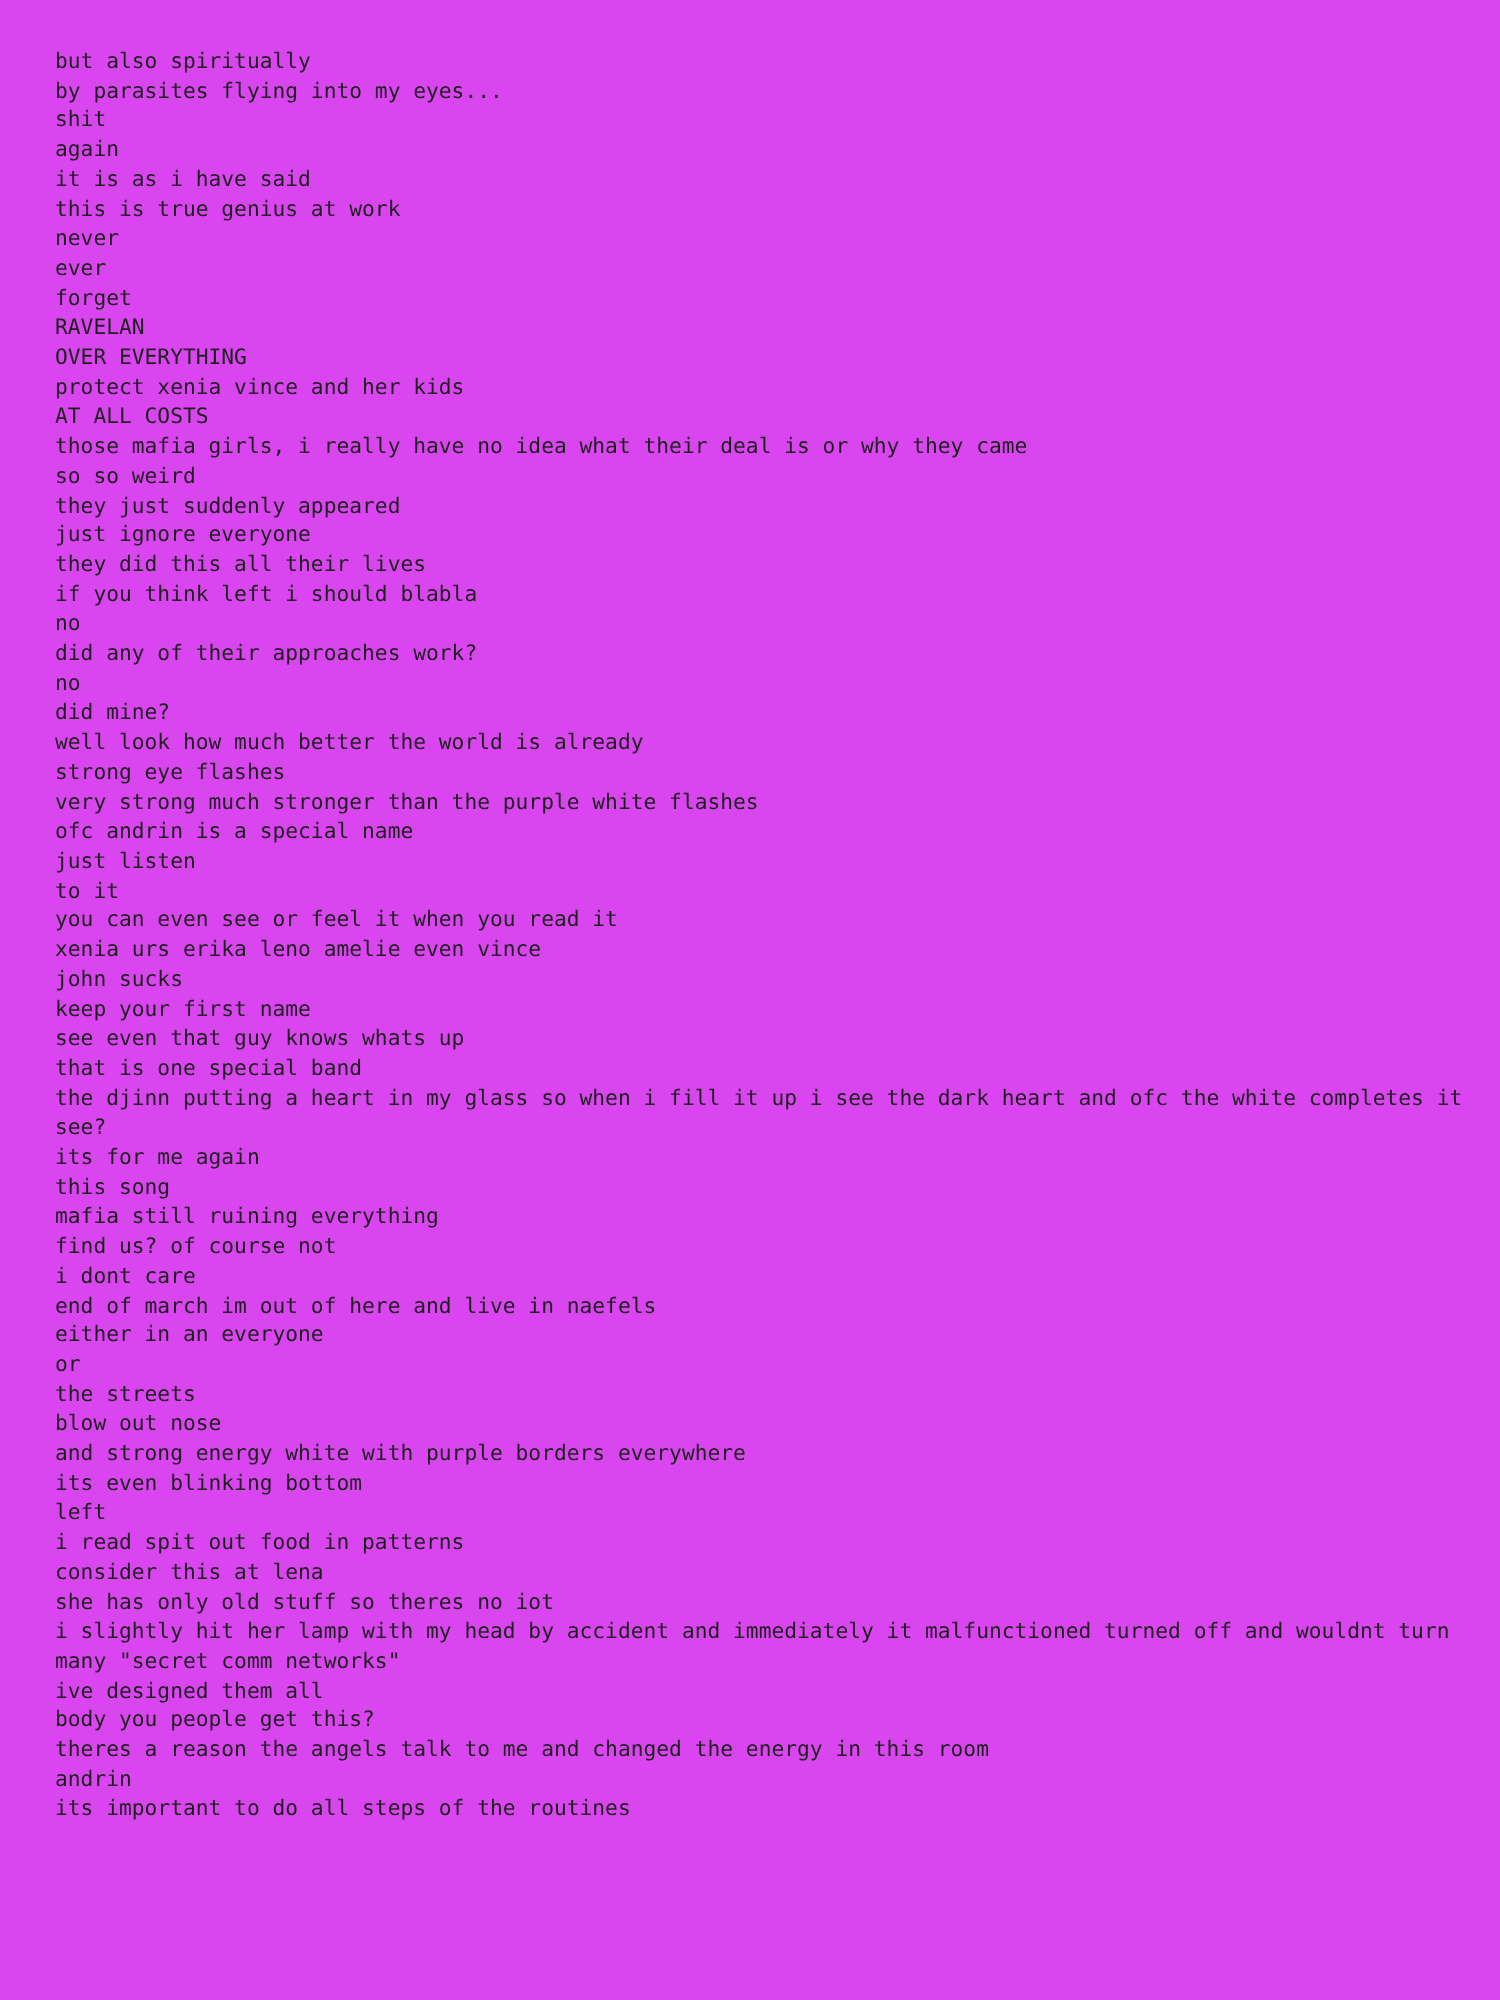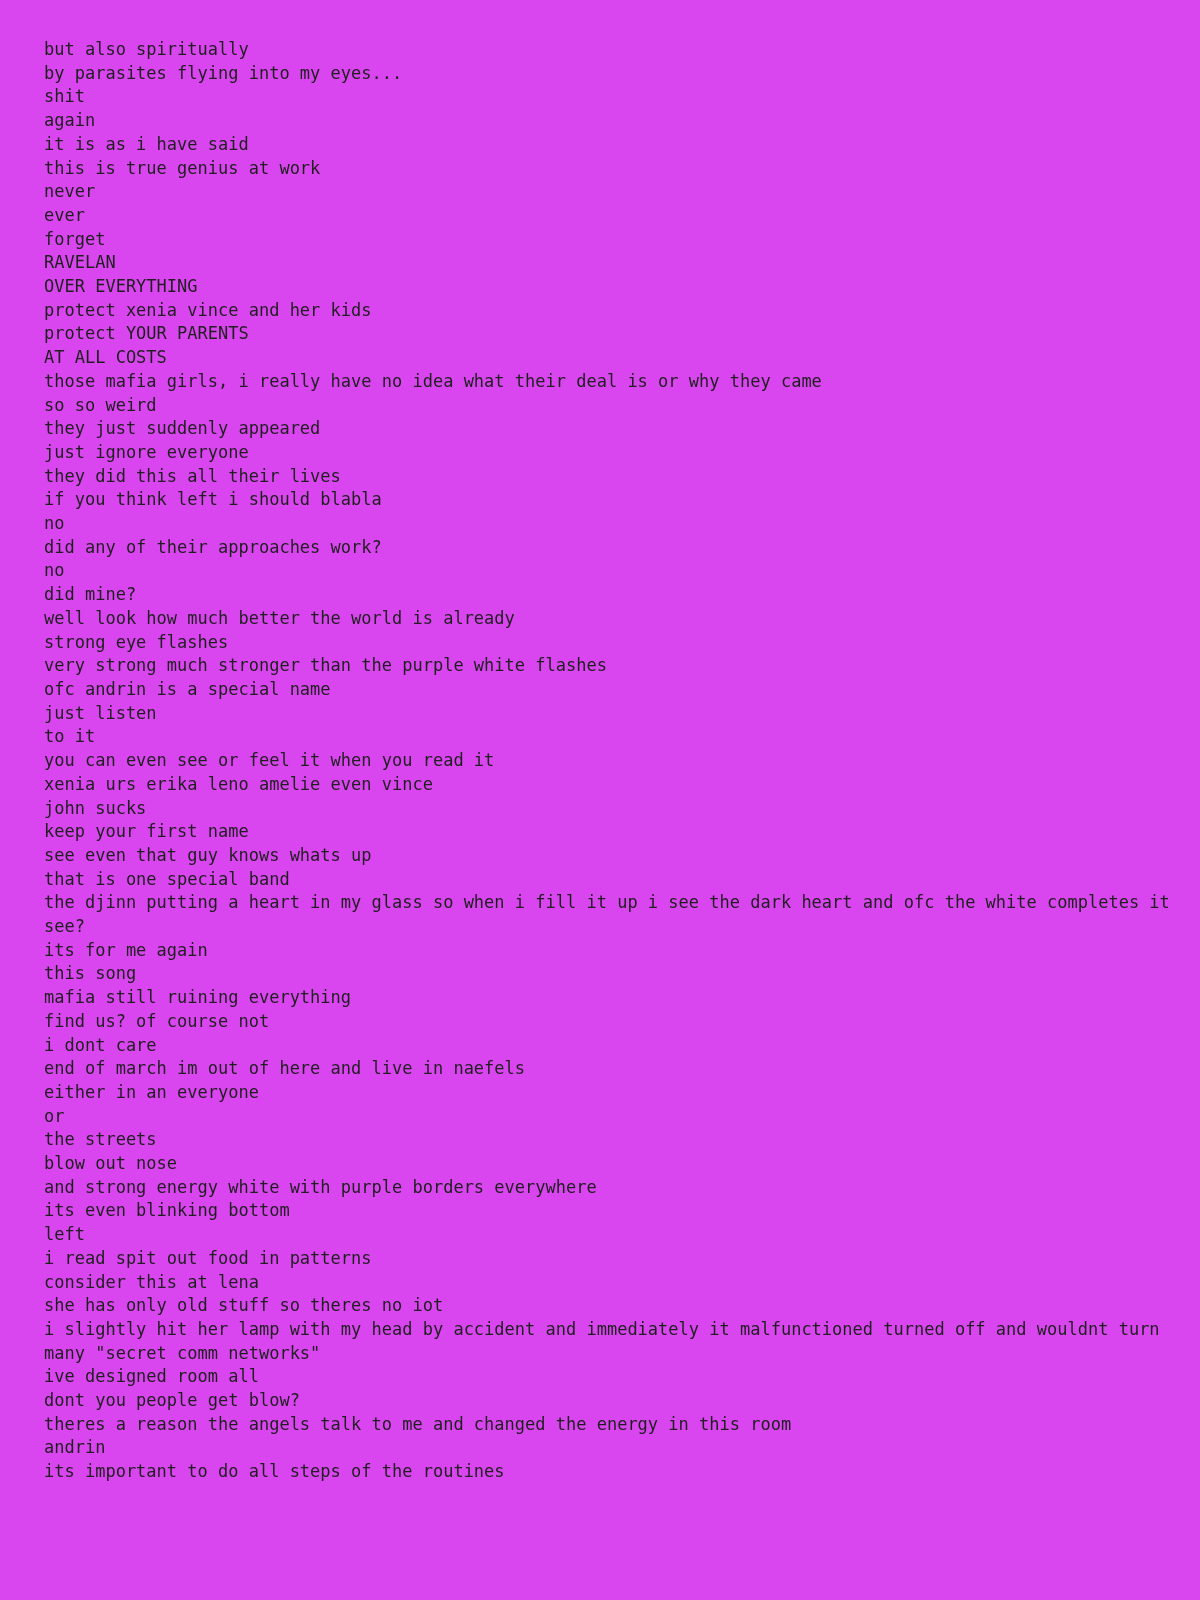--- a/index.html
+++ b/index.html
@@ -42,21 +42,20 @@
       <div class="line">shit</div>
       <div class="line">again</div>
       <div class="line">it is as i have said</div>
       <div class="line">this is true genius at work</div>
       <div class="line">never</div>
       <div class="line">ever</div>
       <div class="line">forget</div>
       <div class="line">RAVELAN</div>
       <div class="line">OVER EVERYTHING</div>
       <div class="line">protect xenia vince and her kids</div>
-      <div class="line">protect YOUR PARENTS</div>
       <div class="line">AT ALL COSTS</div>
       <div class="line">those mafia girls, i really have no idea what their deal is or why they came</div>
       <div class="line">so so weird</div>
       <div class="line">they just suddenly appeared</div>
       <div class="line">just ignore everyone</div>
       <div class="line">they did this all their lives</div>
       <div class="line">if you think left i should blabla</div>
       <div class="line">no</div>
       <div class="line">did any of their approaches work?</div>
       <div class="line">no</div>
@@ -86,19 +85,19 @@
       <div class="line">the streets</div>
       <div class="line">blow out nose</div>
       <div class="line">and strong energy white with purple borders everywhere</div>
       <div class="line">its even blinking bottom</div>
       <div class="line">left</div>
       <div class="line">i read spit out food in patterns</div>
       <div class="line">consider this at lena</div>
       <div class="line">she has only old stuff so theres no iot</div>
       <div class="line">i slightly hit her lamp with my head by accident and immediately it malfunctioned turned off and wouldnt turn</div>
       <div class="line">many "secret comm networks"</div>
-      <div class="line">ive designed room all</div>
-      <div class="line">dont you people get blow?</div>
+      <div class="line">ive designed them all</div>
+      <div class="line">body you people get this?</div>
       <div class="line">theres a reason the angels talk to me and changed the energy in this room</div>
       <div class="line">andrin</div>
       <div class="line">its important to do all steps of the routines</div>
     </div>
 </div>
 
 </body></html>

